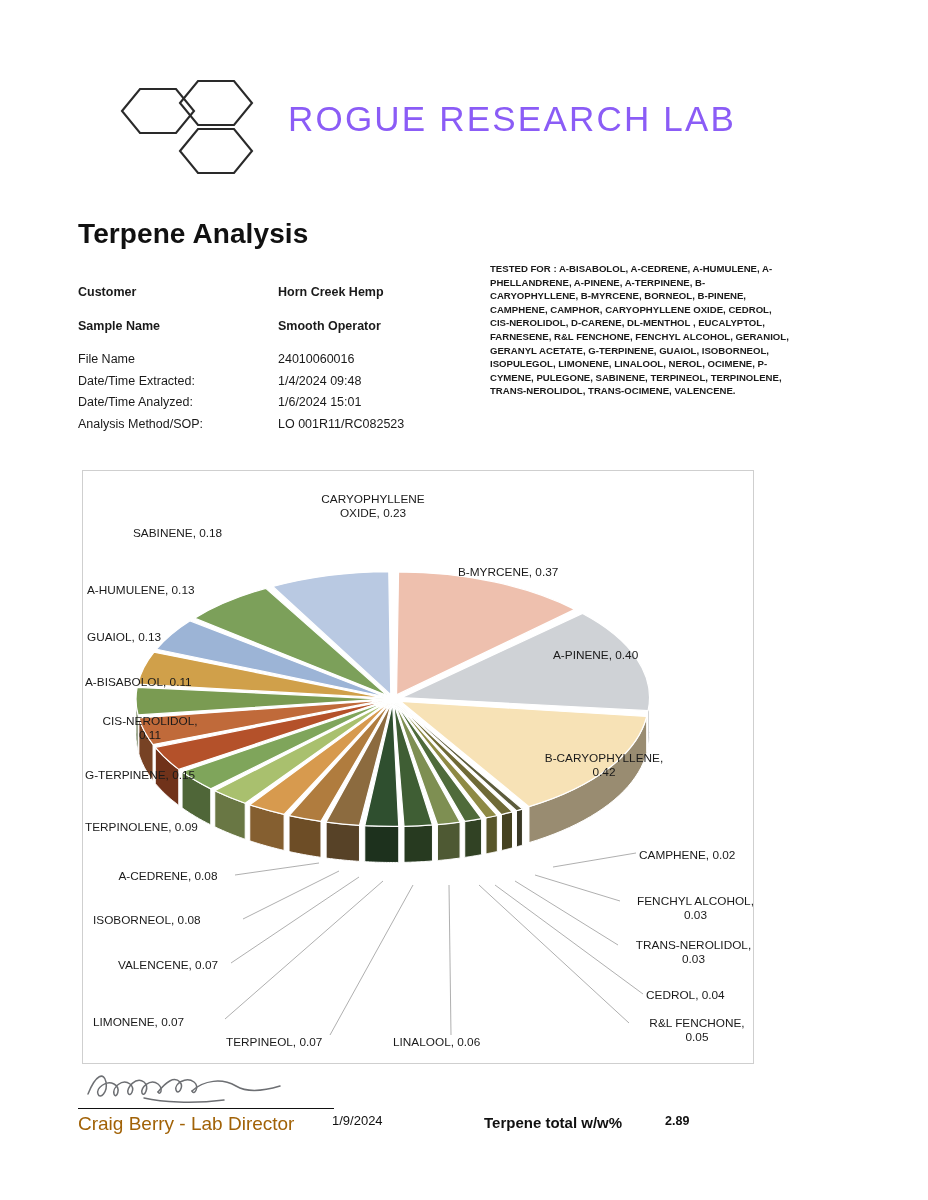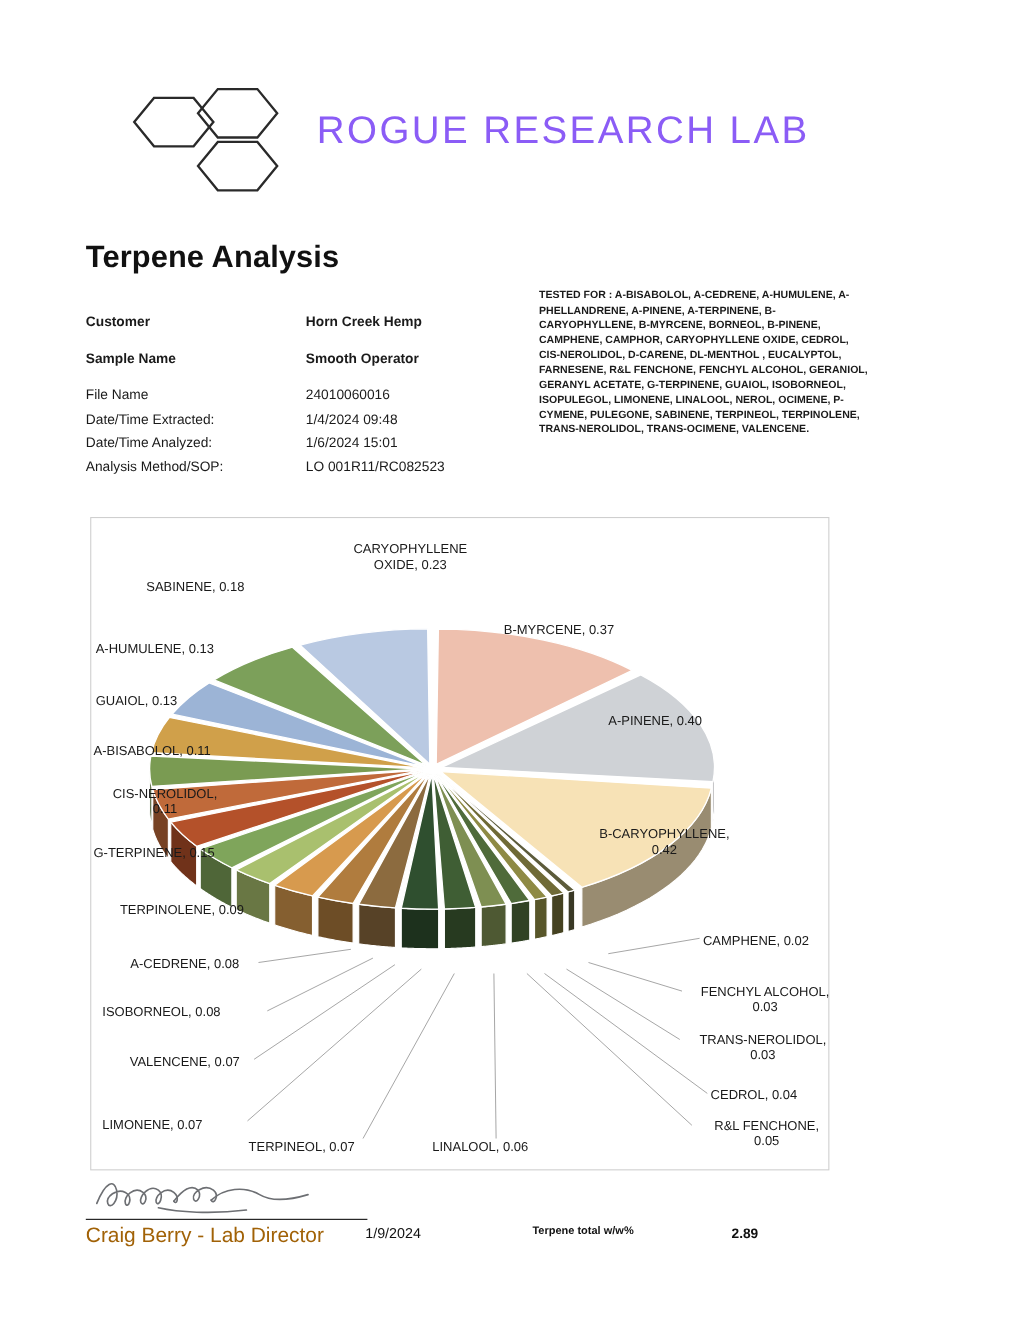--- a/index.html
+++ b/index.html
@@ -146,21 +146,21 @@
     position: absolute;
     left: 332px;
     top: 1113px;
     font-size: 13px;
     color: #111;
   }
   .footer-total-label {
     position: absolute;
     left: 484px;
     top: 1114px;
-    font-size: 10px;
+    font-size: 15px;
     font-weight: bold;
     color: #111;
   }
   .footer-total-value {
     position: absolute;
     left: 665px;
     top: 1114px;
     font-size: 12.5px;
     font-weight: bold;
     color: #111;
@@ -282,21 +282,21 @@
 0.03</div>
         <div class="chart-label" style="left: 563px; top: 518px; width: 120px; text-align: left;">CEDROL, 0.04</div>
         <div class="chart-label" style="left: 549px; top: 546px; width: 130px; text-align: center;">R&amp;L FENCHONE,
 0.05</div>
         <div class="chart-label" style="left: 310px; top: 565px; width: 120px; text-align: left;">LINALOOL, 0.06</div>
         <div class="chart-label" style="left: 143px; top: 565px; width: 130px; text-align: left;">TERPINEOL, 0.07</div>
         <div class="chart-label" style="left: 10px; top: 545px; width: 140px; text-align: left;">LIMONENE, 0.07</div>
         <div class="chart-label" style="left: 10px; top: 488px; width: 150px; text-align: center;">VALENCENE, 0.07</div>
         <div class="chart-label" style="left: 10px; top: 443px; width: 155px; text-align: left;">ISOBORNEOL, 0.08</div>
         <div class="chart-label" style="left: 10px; top: 399px; width: 150px; text-align: center;">A-CEDRENE, 0.08</div>
-        <div class="chart-label" style="left: 2px; top: 350px; width: 160px; text-align: left; margin-left: 24px;">TERPINOLENE, 0.09</div>
+        <div class="chart-label" style="left: 2px; top: 350px; width: 160px; text-align: left;">TERPINOLENE, 0.09</div>
         <div class="chart-label" style="left: 2px; top: 298px; width: 160px; text-align: left;">G-TERPINENE, 0.15</div>
         <div class="chart-label" style="left: 2px; top: 244px; width: 130px; text-align: center;">CIS-NEROLIDOL,
 0.11</div>
         <div class="chart-label" style="left: 2px; top: 205px; width: 160px; text-align: left;">A-BISABOLOL, 0.11</div>
         <div class="chart-label" style="left: 4px; top: 160px; width: 130px; text-align: left;">GUAIOL, 0.13</div>
         <div class="chart-label" style="left: 4px; top: 113px; width: 170px; text-align: left;">A-HUMULENE, 0.13</div>
         <div class="chart-label" style="left: 50px; top: 56px; width: 170px; text-align: left;">SABINENE, 0.18</div>
         <div class="chart-label" style="left: 200px; top: 22px; width: 180px; text-align: center;">CARYOPHYLLENE
 OXIDE, 0.23</div>
       </div>

